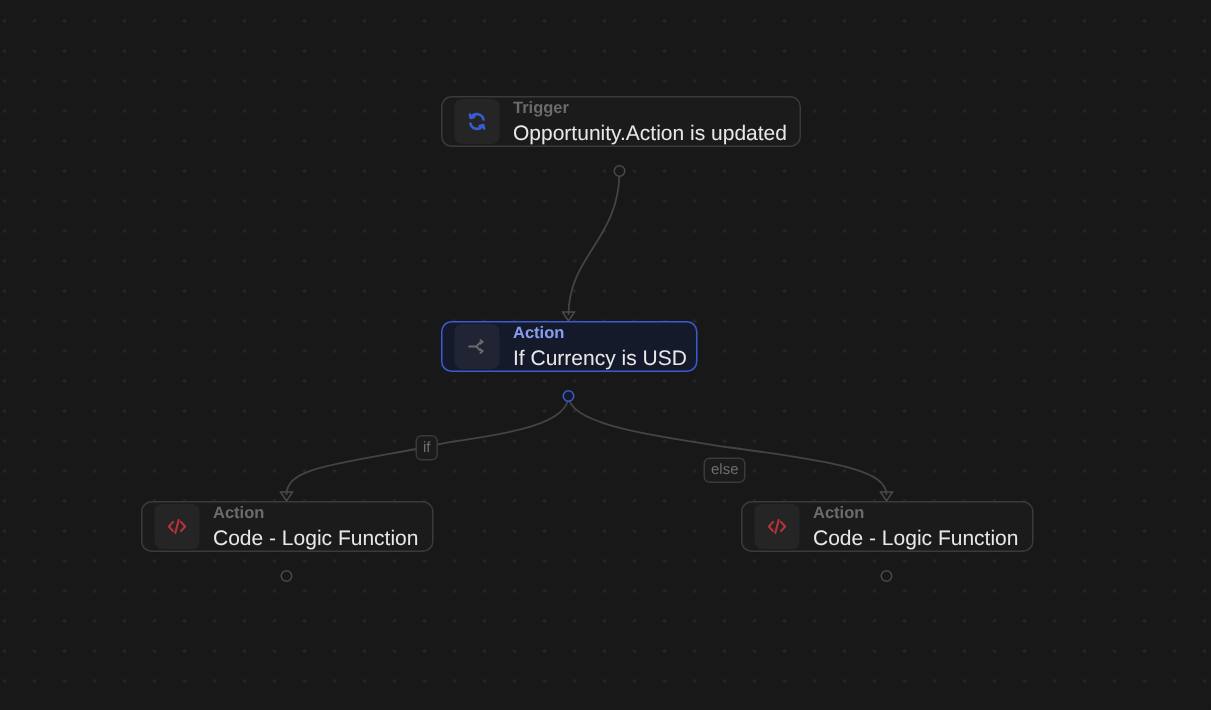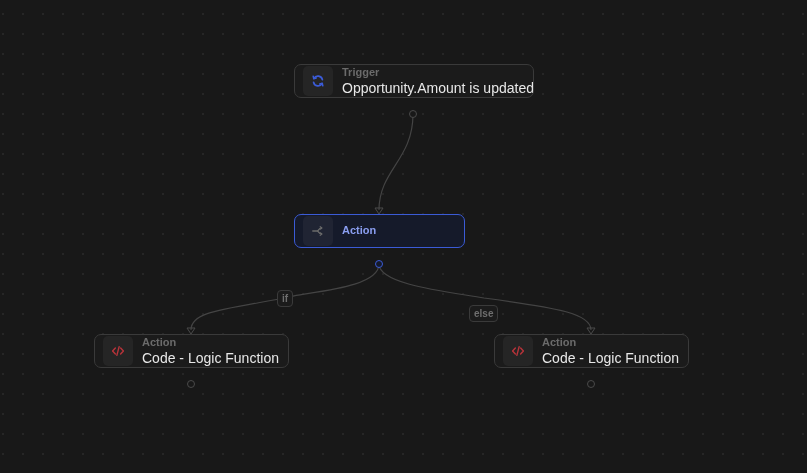--- a/index.html
+++ b/index.html
@@ -94,21 +94,21 @@
     .edge-label {
       position: absolute;
       box-sizing: border-box;
       height: 17px;
       padding: 0 4px;
       border: 1px solid #3a3a3a;
       border-radius: 4px;
       background: #1b1b1b;
       color: #6e6e6e;
       font-size: 10px;
-      font-weight: bold;
+      font-weight: normal;
       line-height: 15px;
       cursor: pointer;
     }
   </style>
 </head>
 <body>
 
 <div class="canvas">
 
   <svg class="edges" viewBox="0 0 807 473">
@@ -127,34 +127,35 @@
     <div class="icon-box">
       <svg width="14" height="14" viewBox="0 0 16 16">
         <path d="M13 6.5 A5.2 5.2 0 0 0 3.4 5" fill="none" stroke="#3b5bd6" stroke-width="2" stroke-linecap="round"></path>
         <path d="M3 9.5 A5.2 5.2 0 0 0 12.6 11" fill="none" stroke="#3b5bd6" stroke-width="2" stroke-linecap="round"></path>
         <path d="M2.5 2.5 L3.2 5.4 L6 4.6" fill="none" stroke="#3b5bd6" stroke-width="1.8" stroke-linecap="round" stroke-linejoin="round"></path>
         <path d="M13.5 13.5 L12.8 10.6 L10 11.4" fill="none" stroke="#3b5bd6" stroke-width="1.8" stroke-linecap="round" stroke-linejoin="round"></path>
       </svg>
     </div>
     <div class="texts">
       <span class="node-type">Trigger</span>
-      <span class="node-title">Opportunity.Amount is updated</span>
+      <span class="node-title">Opportunity.Action is updated</span>
     </div>
   </div>
   <div class="handle" style="left:409px; top:110px;"></div>
 
   <div class="node selected" style="left:294px; top:214px; width:171px;">
     <div class="icon-box">
       <svg width="14" height="14" viewBox="0 0 16 16">
         <path d="M2 8 L7 8 M7 8 C9 8, 9 4.5, 12 4.5 M7 8 C9 8, 9 11.5, 12 11.5" fill="none" stroke="#6b6b6b" stroke-width="1.5" stroke-linecap="round"></path>
         <path d="M10.5 3 L12.5 4.5 L10.5 6 M10.5 10 L12.5 11.5 L10.5 13" fill="none" stroke="#6b6b6b" stroke-width="1.3" stroke-linecap="round" stroke-linejoin="round"></path>
       </svg>
     </div>
     <div class="texts">
       <span class="node-type">Action</span>
+      <span class="node-title">If Currency is USD</span>
     </div>
   </div>
   <div class="handle active" style="left:375px; top:260px;"></div>
 
   <div class="edge-label" style="left:277px; top:290px;">if</div>
   <div class="edge-label" style="left:469px; top:290px;margin-top:15px;">else</div>
 
   <div class="node" style="left:94px; top:334px; width:195px;">
     <div class="icon-box">
       <svg width="14" height="14" viewBox="0 0 16 16">

